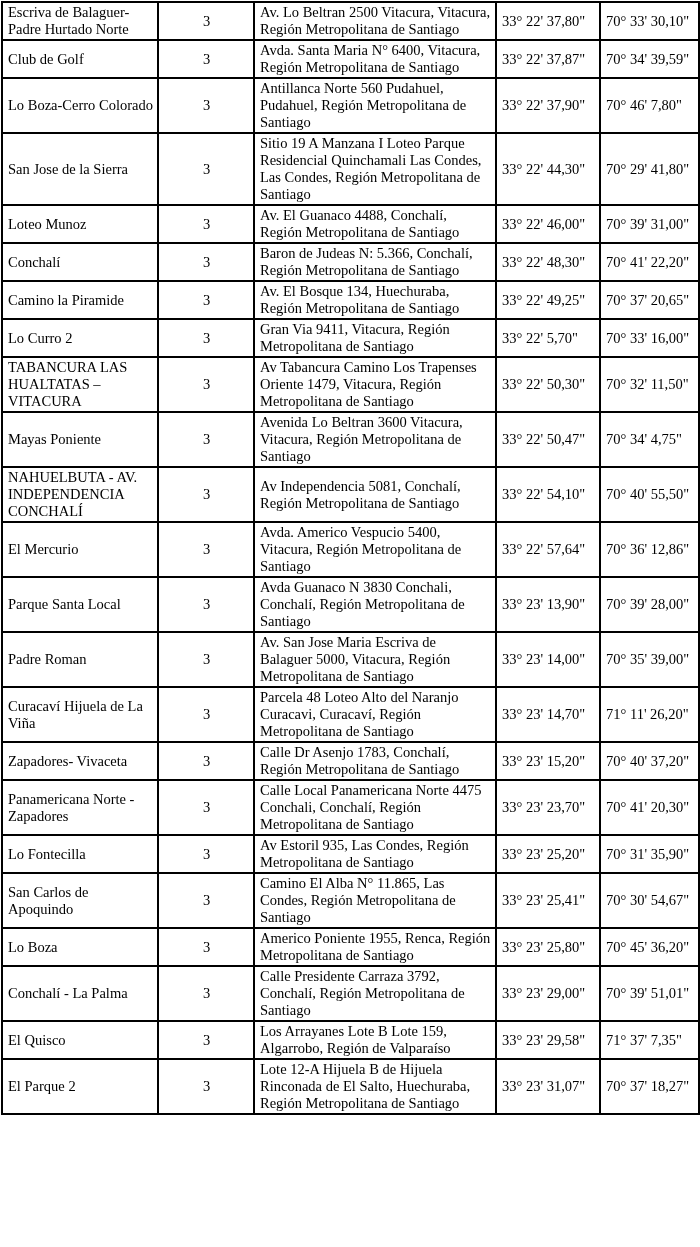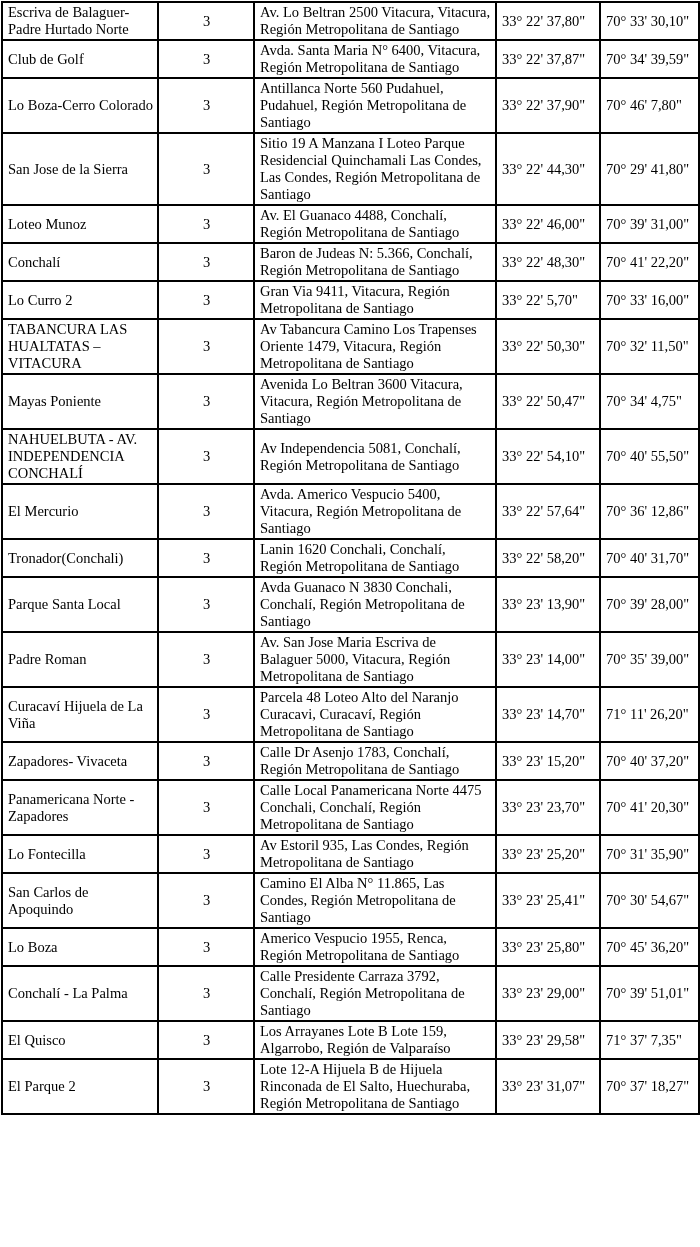--- a/index.html
+++ b/index.html
@@ -81,20 +81,27 @@
         <td class="col-lon">70° 39' 31,00"</td>
       </tr>
       <tr>
         <td class="col-name">Conchalí</td>
         <td class="col-count">3</td>
         <td class="col-address">Baron de Judeas N: 5.366, Conchalí, Región Metropolitana de Santiago</td>
         <td class="col-lat">33° 22' 48,30"</td>
         <td class="col-lon">70° 41' 22,20"</td>
       </tr>
       <tr>
+        <td class="col-name">Camino la Piramide</td>
+        <td class="col-count">3</td>
+        <td class="col-address">Av. El Bosque 134, Huechuraba, Región Metropolitana de Santiago</td>
+        <td class="col-lat">33° 22' 49,25"</td>
+        <td class="col-lon">70° 37' 20,65"</td>
+      </tr>
+      <tr>
         <td class="col-name">Lo Curro 2</td>
         <td class="col-count">3</td>
         <td class="col-address">Gran Via 9411, Vitacura, Región Metropolitana de Santiago</td>
         <td class="col-lat">33° 22' 5,70"</td>
         <td class="col-lon">70° 33' 16,00"</td>
       </tr>
       <tr>
         <td class="col-name">TABANCURA LAS HUALTATAS – VITACURA</td>
         <td class="col-count">3</td>
         <td class="col-address">Av Tabancura Camino Los Trapenses Oriente 1479, Vitacura, Región Metropolitana de Santiago</td>
@@ -116,27 +123,20 @@
         <td class="col-lon">70° 40' 55,50"</td>
       </tr>
       <tr>
         <td class="col-name">El Mercurio</td>
         <td class="col-count">3</td>
         <td class="col-address">Avda. Americo Vespucio 5400, Vitacura, Región Metropolitana de Santiago</td>
         <td class="col-lat">33° 22' 57,64"</td>
         <td class="col-lon">70° 36' 12,86"</td>
       </tr>
       <tr>
-        <td class="col-name">Tronador(Conchali)</td>
-        <td class="col-count">3</td>
-        <td class="col-address">Lanin 1620 Conchali, Conchalí, Región Metropolitana de Santiago</td>
-        <td class="col-lat">33° 22' 58,20"</td>
-        <td class="col-lon">70° 40' 31,70"</td>
-      </tr>
-      <tr>
         <td class="col-name">Parque Santa Local</td>
         <td class="col-count">3</td>
         <td class="col-address">Avda Guanaco N 3830 Conchali, Conchalí, Región Metropolitana de Santiago</td>
         <td class="col-lat">33° 23' 13,90"</td>
         <td class="col-lon">70° 39' 28,00"</td>
       </tr>
       <tr>
         <td class="col-name">Padre Roman</td>
         <td class="col-count">3</td>
         <td class="col-address">Av. San Jose Maria Escriva de Balaguer 5000, Vitacura, Región Metropolitana de Santiago</td>
@@ -174,21 +174,21 @@
       <tr>
         <td class="col-name">San Carlos de Apoquindo</td>
         <td class="col-count">3</td>
         <td class="col-address">Camino El Alba N° 11.865, Las Condes, Región Metropolitana de Santiago</td>
         <td class="col-lat">33° 23' 25,41"</td>
         <td class="col-lon">70° 30' 54,67"</td>
       </tr>
       <tr>
         <td class="col-name">Lo Boza</td>
         <td class="col-count">3</td>
-        <td class="col-address">Americo Vespucio 1955, Renca, Región Metropolitana de Santiago</td>
+        <td class="col-address">Americo Poniente 1955, Renca, Región Metropolitana de Santiago</td>
         <td class="col-lat">33° 23' 25,80"</td>
         <td class="col-lon">70° 45' 36,20"</td>
       </tr>
       <tr>
         <td class="col-name">Conchalí - La Palma</td>
         <td class="col-count">3</td>
         <td class="col-address">Calle Presidente Carraza 3792, Conchalí, Región Metropolitana de Santiago</td>
         <td class="col-lat">33° 23' 29,00"</td>
         <td class="col-lon">70° 39' 51,01"</td>
       </tr>

